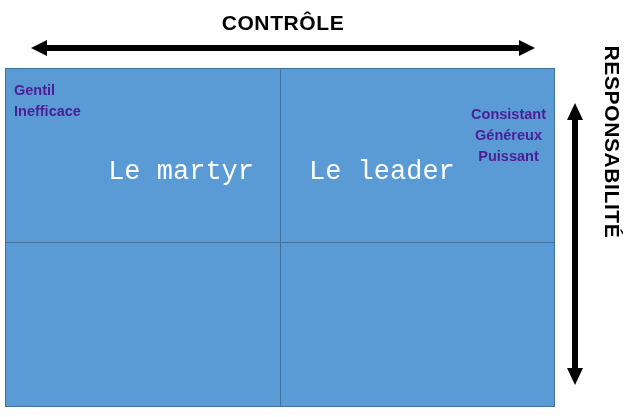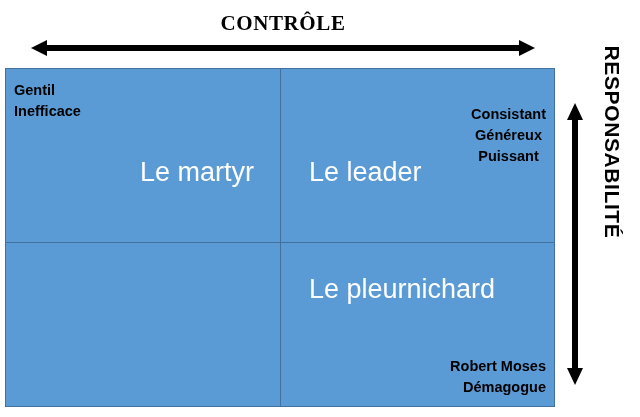--- a/index.html
+++ b/index.html
@@ -15,21 +15,21 @@
     font-family: "Liberation Sans", sans-serif;
   }
 
   
   .axis-top-label {
     position: absolute;
     left: 0;
     top: 10px;
     width: 566px;
     text-align: center;
-    font-family: Liberation Serif, serif;
+    font-family: Liberation Sans, sans-serif;
     font-size: 21px;
     font-weight: bold;
     letter-spacing: 0.6px;
     color: #000000;
     line-height: 26px;
   }
 
   
   .arrow-h {
     position: absolute;
@@ -103,32 +103,32 @@
   .q-tl { left: 0;     top: 0;     width: 274px; height: 173px; }
   .q-tr { left: 275px; top: 0;     width: 273px; height: 173px; }
   .q-bl { left: 0;     top: 174px; width: 274px; height: 163px; }
   .q-br { left: 275px; top: 174px; width: 273px; height: 163px; }
 
   .traits {
     position: absolute;
     font-family: "Liberation Sans", sans-serif;
     font-size: 14.5px;
     font-weight: bold;
-    color: #000000;
+    color: #4c1d95;
     line-height: 21px;
     white-space: pre-line;
   }
   .traits-tl { left: 8px;  top: 11px;  text-align: left; }
   .traits-tr { right: 8px; top: 11px;  text-align: center; margin-top: 24px; }
   .traits-bl { left: 8px;  bottom: 8px; text-align: left; }
   .traits-br { right: 8px; bottom: 8px; text-align: right; }
 
   .qtitle {
     position: absolute;
-    font-family: Liberation Sans, sans-serif;
+    font-family: Liberation Mono, monospace;
     font-size: 27px;
     font-weight: normal;
     color: #ffffff;
     line-height: 32px;
     white-space: nowrap;
   }
   .title-tl { right: 26px; top: 87px; }
   .title-tr { left: 28px;  top: 87px; }
   .title-bl { right: 26px; top: 30px; }
   .title-br { left: 28px;  top: 30px; }
@@ -166,19 +166,14 @@
   <div class="quad q-tr">
     <div class="traits traits-tr">Consistant
 Généreux
 Puissant</div>
     <div class="qtitle title-tr">Le leader</div>
   </div>
 
   <div class="quad q-bl">
   </div>
 
-  <div class="quad q-br">
-    <div class="qtitle title-br">Le pleurnichard</div>
-    <div class="traits traits-br">Robert Moses
-Démagogue</div>
-  </div>
 
 </div>
 
 </body></html>

